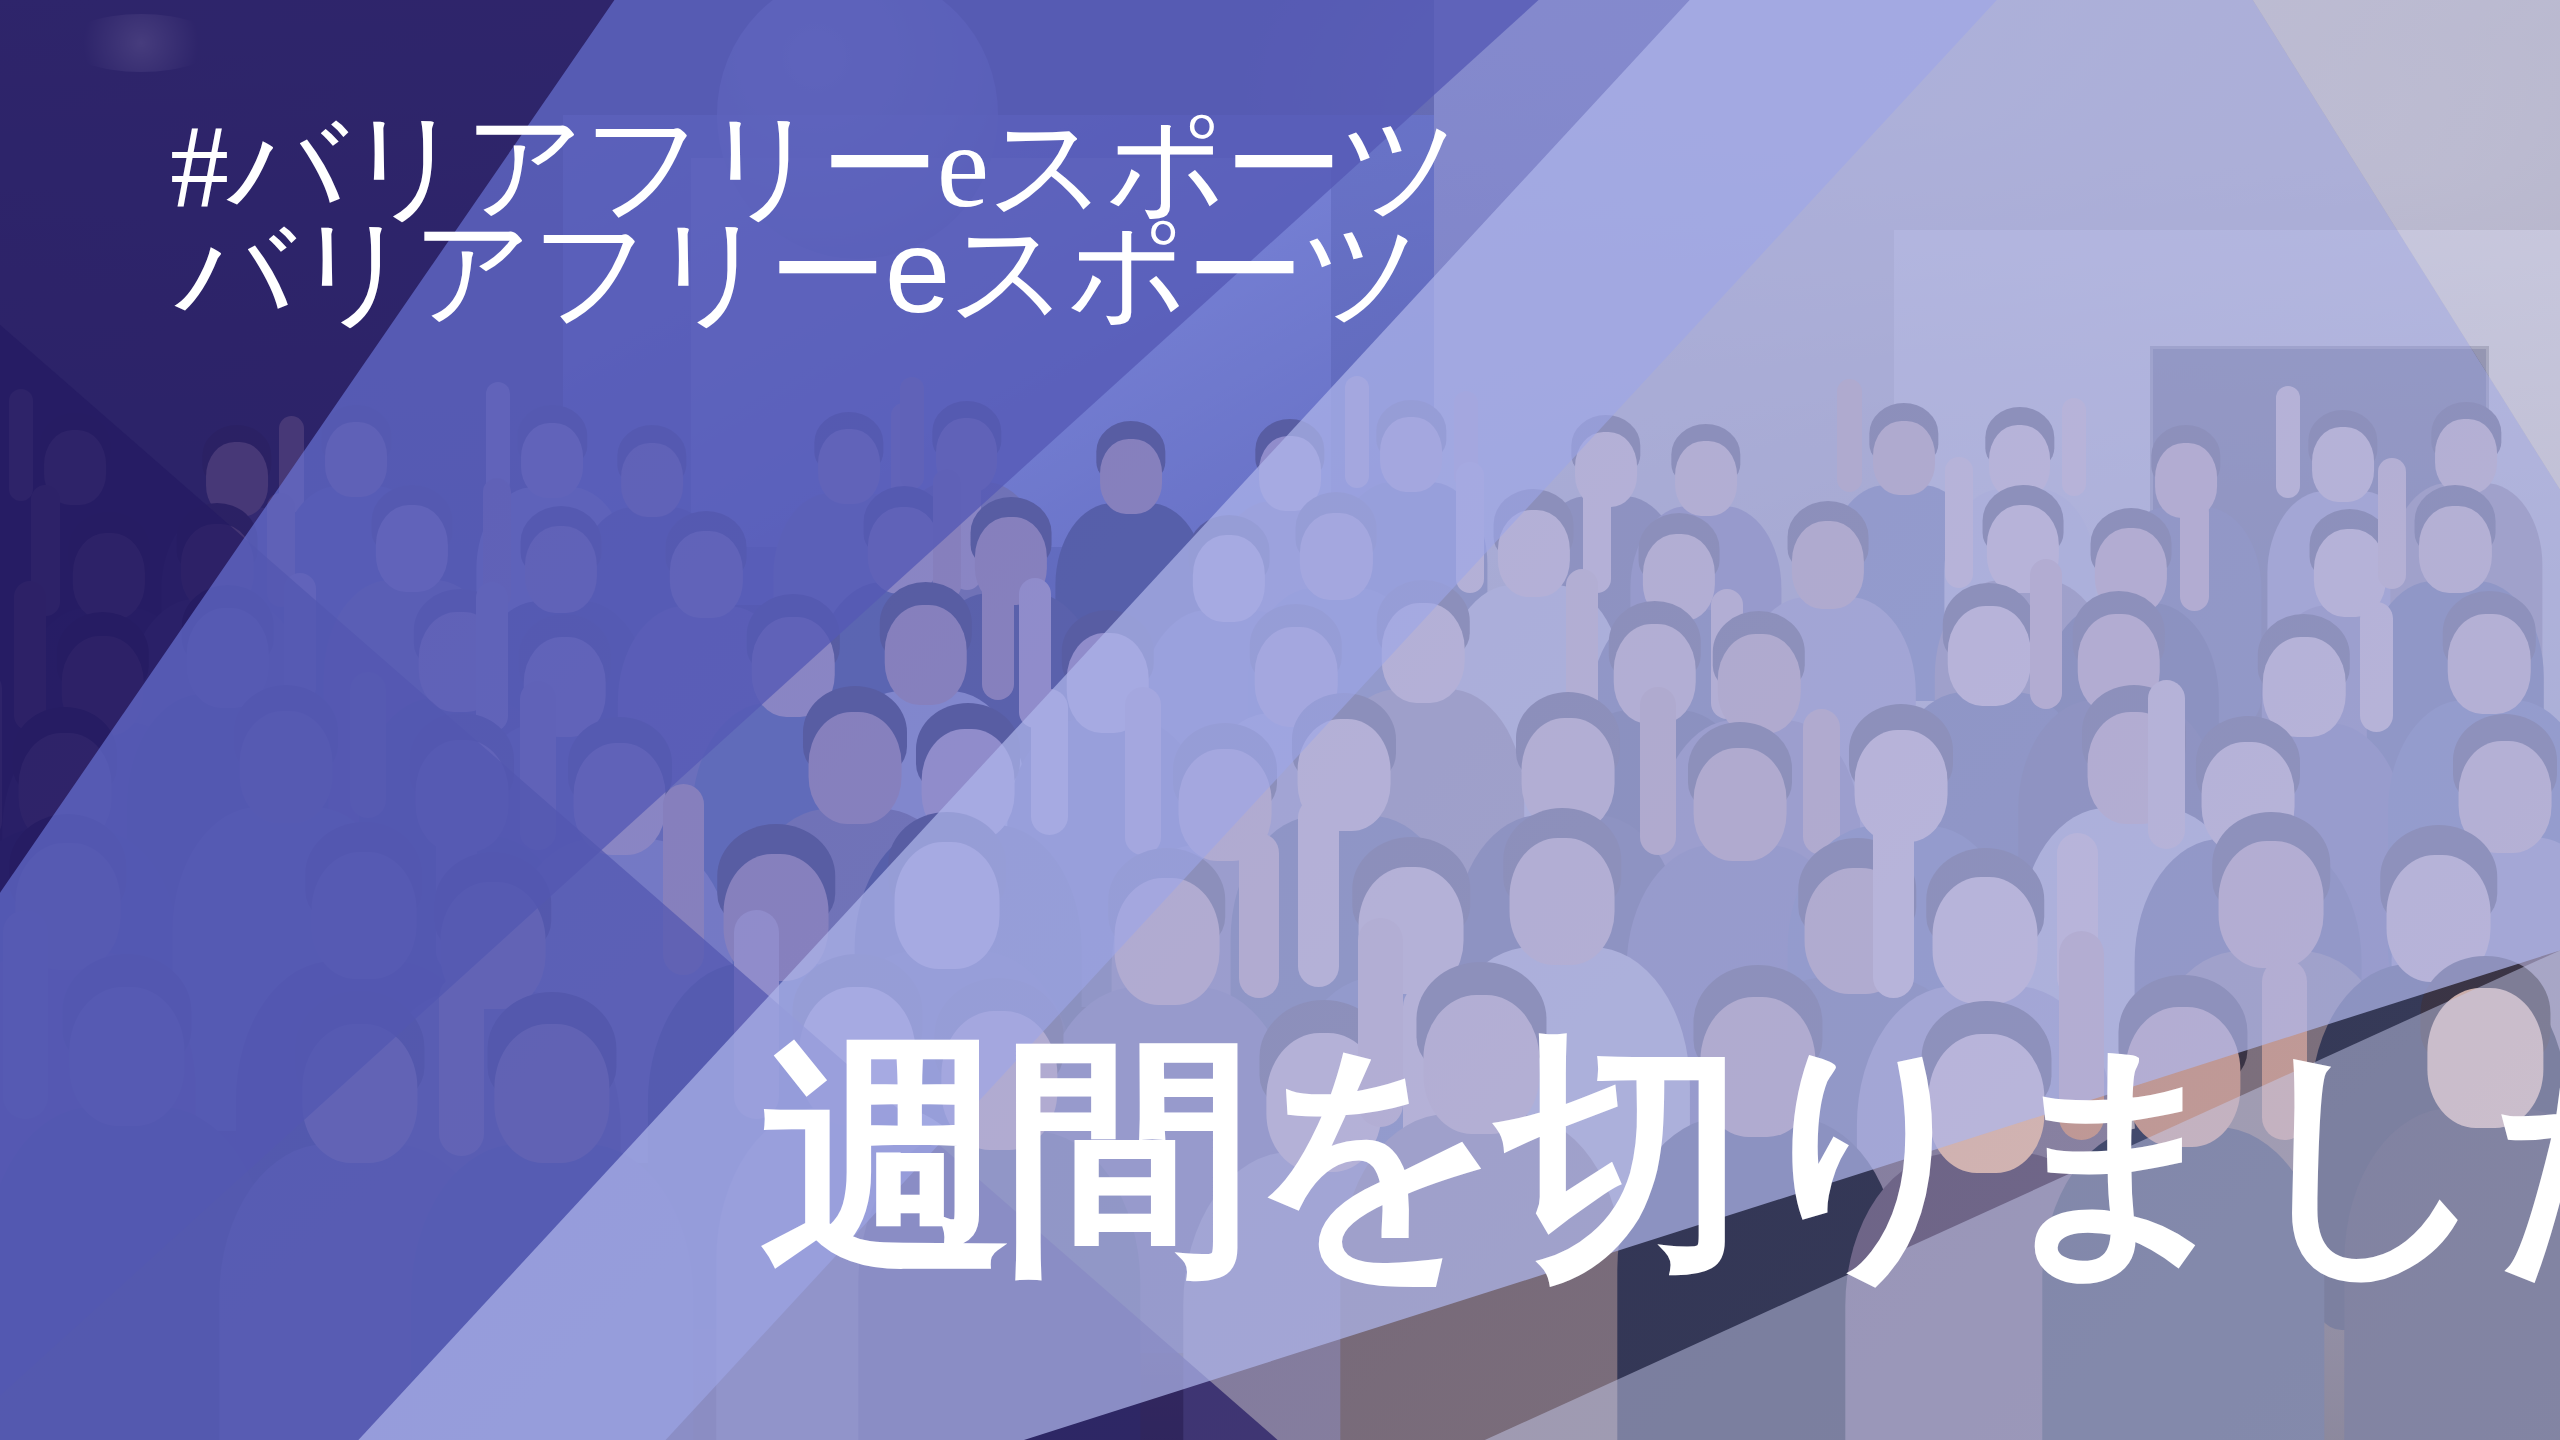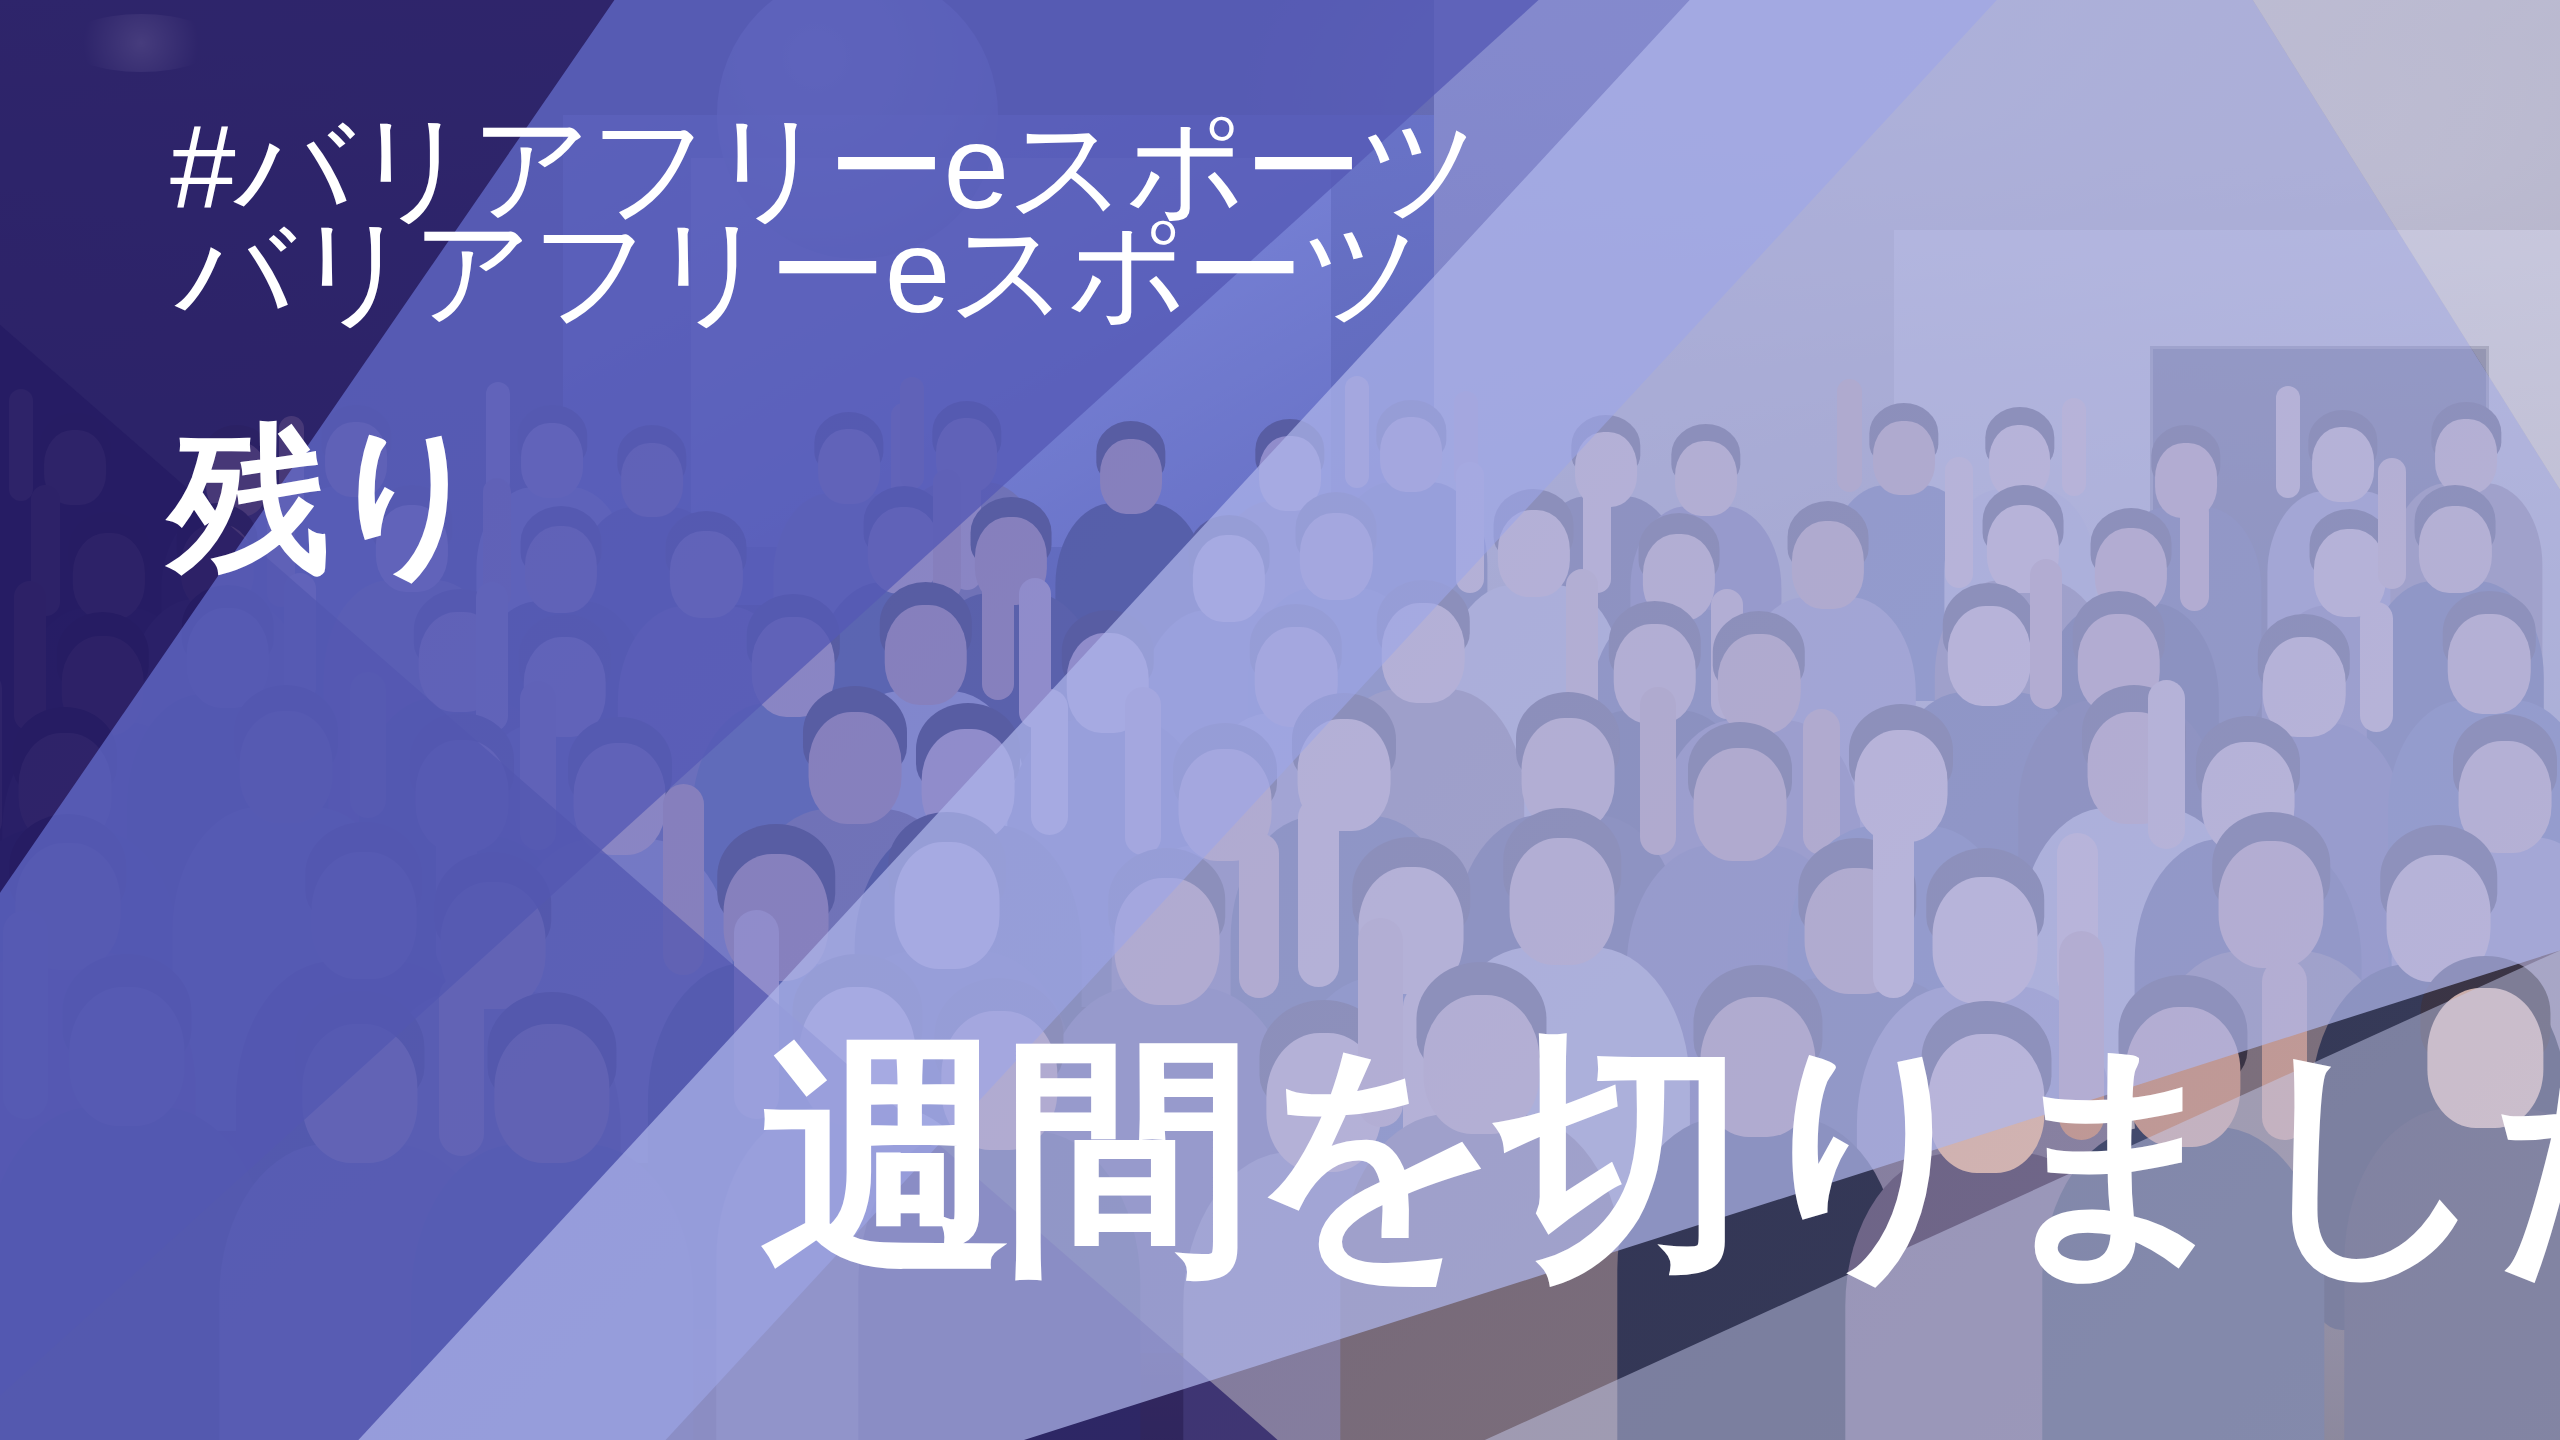--- a/index.html
+++ b/index.html
@@ -88,21 +88,21 @@
   
   .b-wash{
     left:0;top:0;width:100%;height:100%;
     background:linear-gradient(135deg,rgba(60,45,140,.30),rgba(150,150,230,.22));
   }
 
   
   .copy{position:absolute;left:0;top:0;width:100%;height:100%;color:#fff;}
   .line{position:absolute;white-space:nowrap;color:#fff;line-height:1;}
 
-  .l-hash   {left:170px; top:108px;  font-size:118px; font-weight:500; letter-spacing:-2px;}
+  .l-hash   {left:170px; top:108px;  font-size:118px; font-weight:500; letter-spacing:-2px;font-family:Liberation Serif, serif;}
   .l-cf     {left:175px; top:212px;  font-size:118px; font-weight:500; letter-spacing:-2px;}
   .l-until  {left:175px; top:318px;  font-size:112px; font-weight:500; letter-spacing:-2px;}
   .l-left   {left:170px; top:420px;  font-size:160px; font-weight:700; letter-spacing:-4px;}
 
   .l-num{
     position:absolute;left:48px;top:498px;
     font-size:560px;font-weight:300;line-height:.82;letter-spacing:-14px;
     color:#fff;
   }
   .l-week{
@@ -611,17 +611,16 @@
     <div class="band b-dark2"></div>
     <div class="band b-mid"></div>
     <div class="band b-light"></div>
     <div class="band b-pale"></div>
     <div class="band b-pale2"></div>
   </div>
 
   <div class="copy">
     <div class="line l-hash">#バリアフリーeスポーツ</div>
     <div class="line l-cf">バリアフリーeスポーツ</div>
-    <div class="line l-left">残り</div>
     <div class="l-week">週間を切りました</div>
   </div>
 
 </div>
 
 </body></html>

